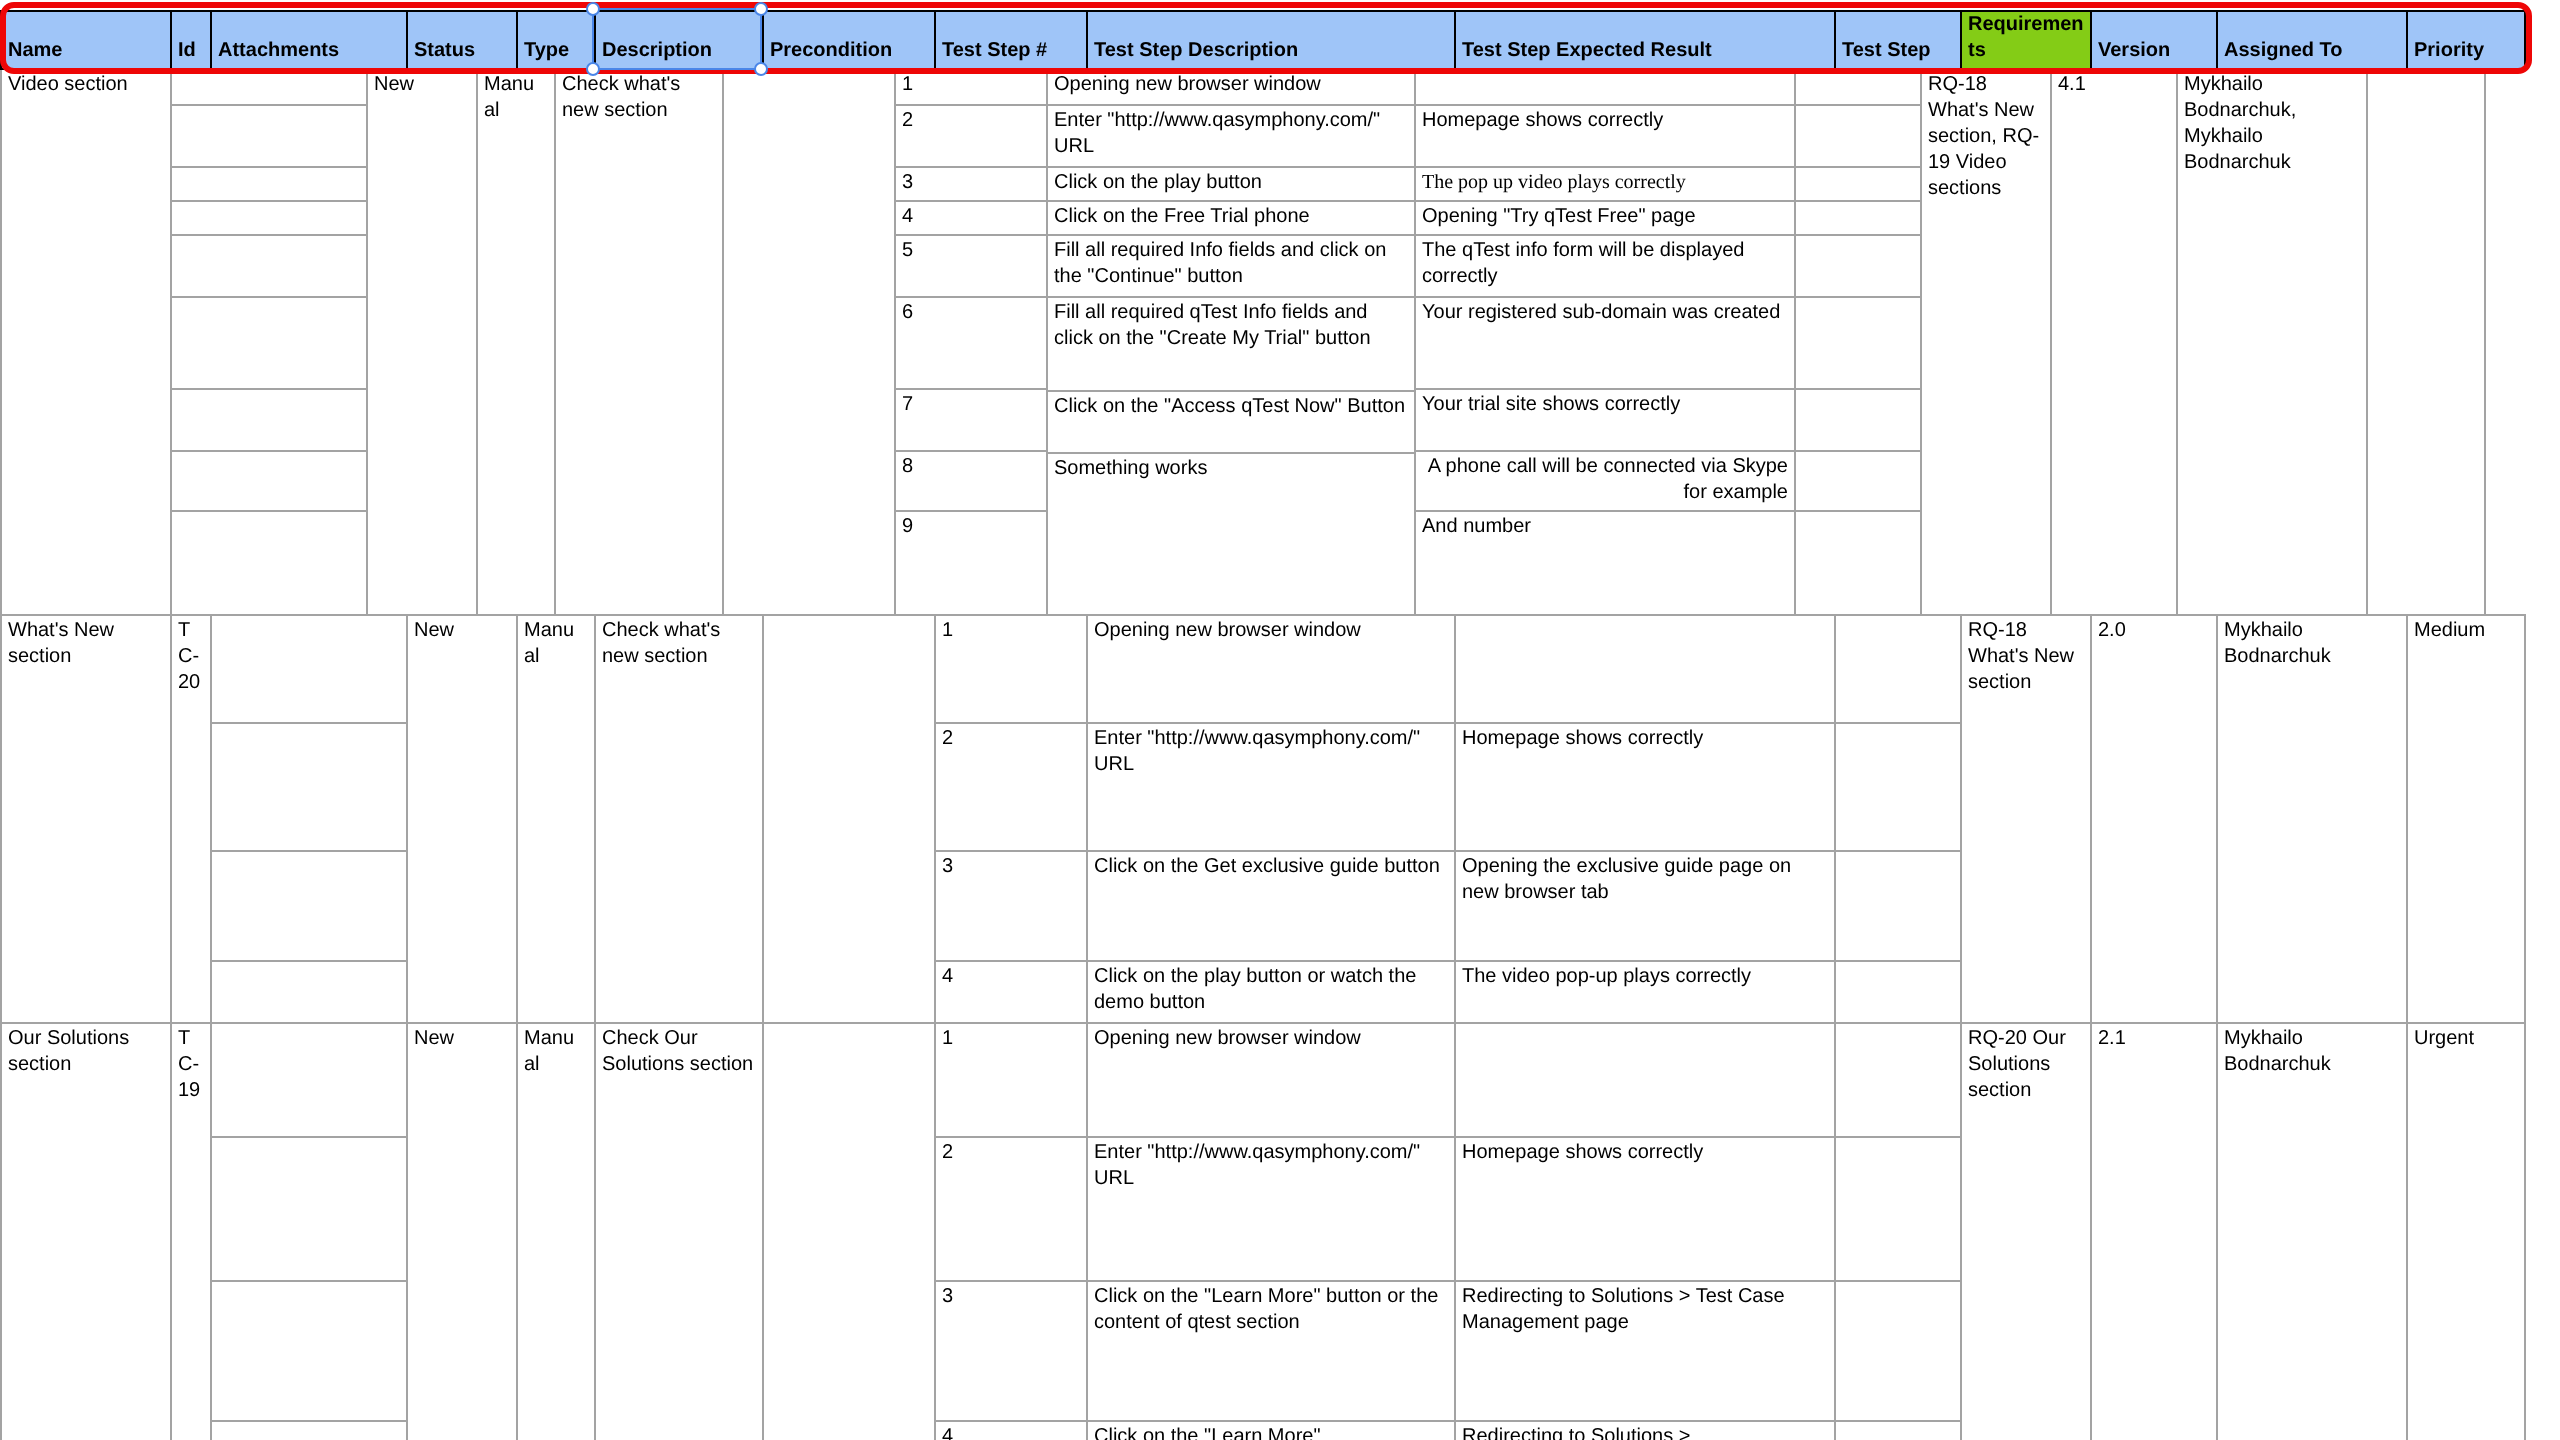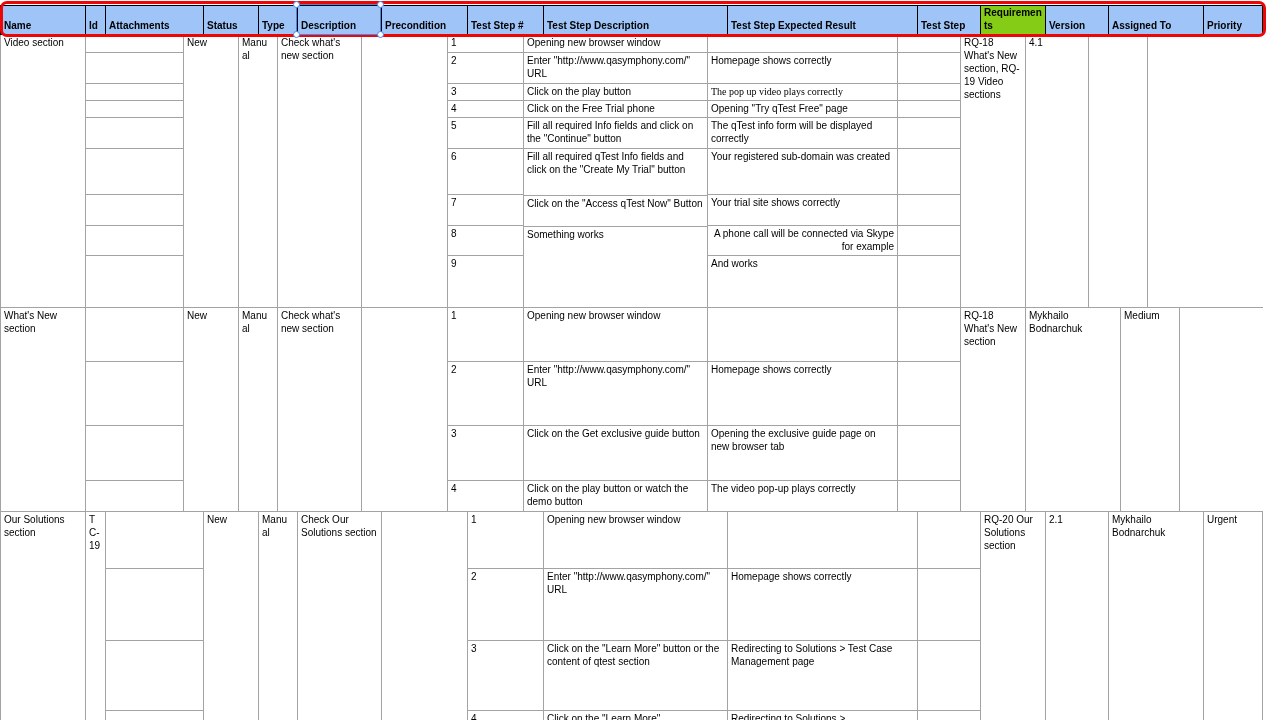--- a/index.html
+++ b/index.html
@@ -99,39 +99,41 @@
         </div>
         <div class="step-col" style="width: 190px;">
           <div class="step-cell" style="height: 18px;"></div>
           <div class="step-cell" style="height: 31px;">Homepage shows correctly</div>
           <div class="step-cell" style="height: 17px; font-family: Liberation Serif, serif;">The pop up video plays correctly</div>
           <div class="step-cell" style="height: 17px;">Opening "Try qTest Free" page</div>
           <div class="step-cell" style="height: 31px;">The qTest info form will be displayed correctly</div>
           <div class="step-cell" style="height: 47px;">Your registered sub-domain was created</div>
           <div class="step-cell" style="height: 31px;">Your trial site shows correctly</div>
           <div class="step-cell" style="height: 30px; text-align: right;">A phone call will be connected via Skype for example</div>
-          <div class="step-cell last" style="height: 51px;">And works</div>
+          <div class="step-cell last" style="height: 51px;">And number</div>
         </div>
         <div class="step-col" style="width: 63px;">
           <div class="step-cell" style="height: 18px;"></div>
           <div class="step-cell" style="height: 31px;"></div>
           <div class="step-cell" style="height: 17px;"></div>
           <div class="step-cell" style="height: 17px;"></div>
           <div class="step-cell" style="height: 31px;"></div>
           <div class="step-cell" style="height: 47px;"></div>
           <div class="step-cell" style="height: 31px;"></div>
           <div class="step-cell" style="height: 30px;"></div>
           <div class="step-cell last" style="height: 51px;"></div>
         </div>
         <div class="cell c-requirements" style="width: 65px;">RQ-18 What's New section, RQ-19 Video sections</div>
         <div class="cell c-version" style="width: 63px;">4.1</div>
+        <div class="cell c-assigned_to" style="width: 95px;">Mykhailo Bodnarchuk, Mykhailo Bodnarchuk</div>
         <div class="cell c-priority" style="width: 59px;"></div>
       </div>
       <div class="case-row" style="height: 204px;">
         <div class="cell c-name" style="width: 85px;">What's New section</div>
+        <div class="cell c-id" style="width: 20px;">TC-20</div>
         <div class="step-col" style="width: 98px;">
           <div class="step-cell" style="height: 54px;"></div>
           <div class="step-cell" style="height: 65px;"></div>
           <div class="step-cell" style="height: 55px;"></div>
           <div class="step-cell last" style="height: 30px;"></div>
         </div>
         <div class="cell c-status" style="width: 55px;">New</div>
         <div class="cell c-type" style="width: 39px;">Manual</div>
         <div class="cell c-description" style="width: 84px;">Check what's new section</div>
         <div class="cell c-precondition" style="width: 86px;"></div>
@@ -153,20 +155,21 @@
           <div class="step-cell" style="height: 55px;">Opening the exclusive guide page on new browser tab</div>
           <div class="step-cell last" style="height: 30px;">The video pop-up plays correctly</div>
         </div>
         <div class="step-col" style="width: 63px;">
           <div class="step-cell" style="height: 54px;"></div>
           <div class="step-cell" style="height: 65px;"></div>
           <div class="step-cell" style="height: 55px;"></div>
           <div class="step-cell last" style="height: 30px;"></div>
         </div>
         <div class="cell c-requirements" style="width: 65px;">RQ-18 What's New section</div>
+        <div class="cell c-version" style="width: 63px;">2.0</div>
         <div class="cell c-assigned_to" style="width: 95px;">Mykhailo Bodnarchuk</div>
         <div class="cell c-priority" style="width: 59px;">Medium</div>
       </div>
       <div class="case-row" style="height: 260px;">
         <div class="cell c-name" style="width: 85px;">Our Solutions section</div>
         <div class="cell c-id" style="width: 20px;">TC-19</div>
         <div class="step-col" style="width: 98px;">
           <div class="step-cell" style="height: 57px;"></div>
           <div class="step-cell" style="height: 72px;"></div>
           <div class="step-cell" style="height: 71px;"></div>

